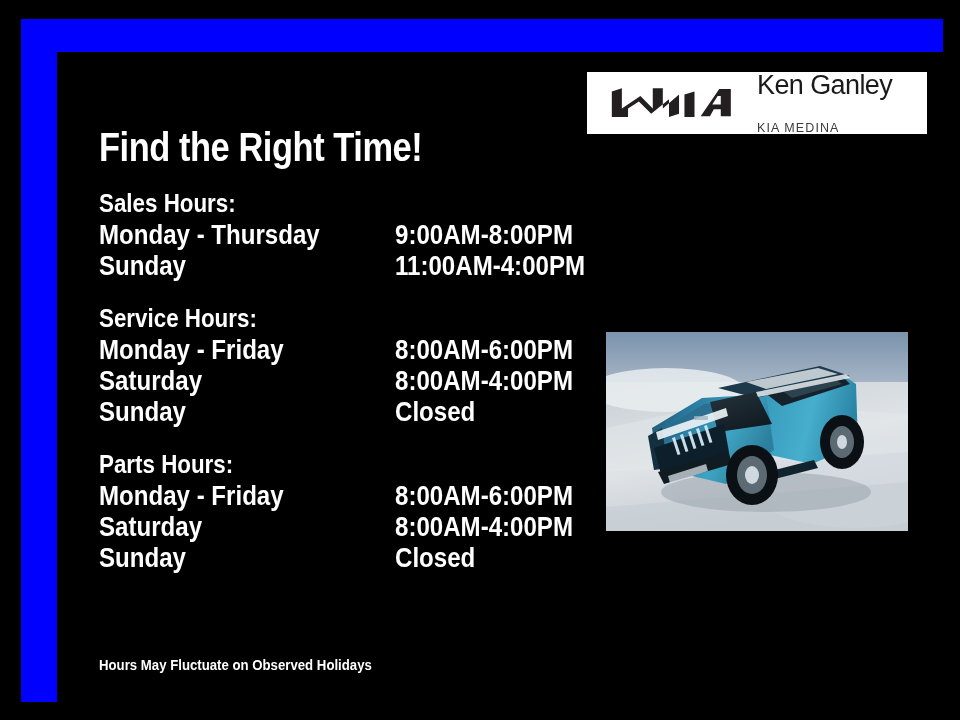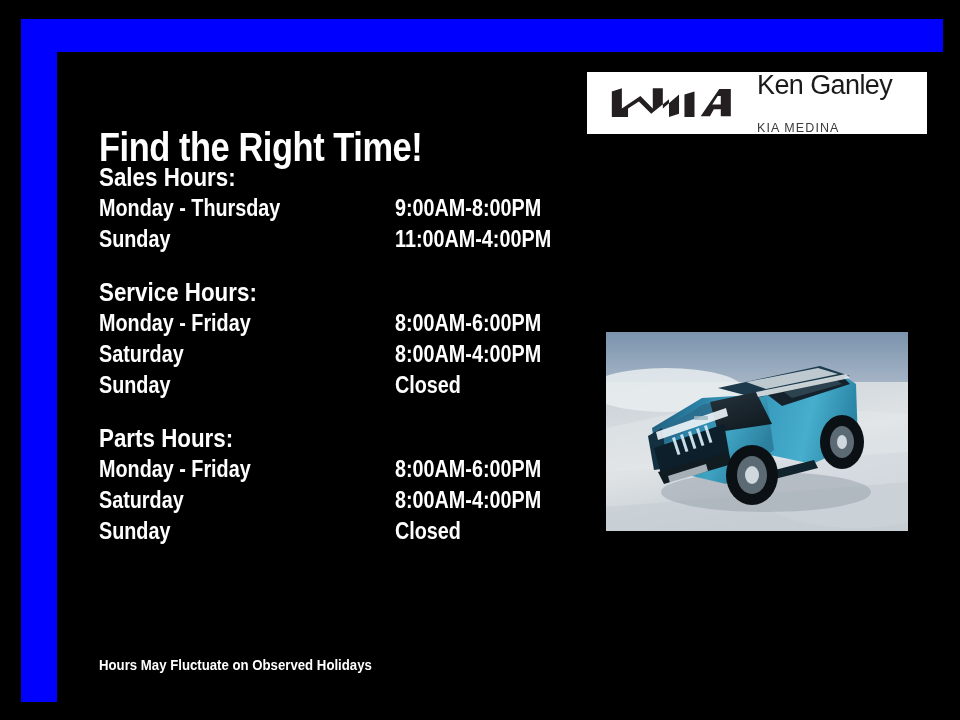--- a/index.html
+++ b/index.html
@@ -53,38 +53,38 @@
     letter-spacing: -0.5px;
     transform: scaleX(0.86);
     transform-origin: left center;
     white-space: nowrap;
   }
 
   
   .hours-wrap {
     position: absolute;
     left: 42px;
-    top: 110px;
+    top: 136px;
     width: 480px;
   }
   .hours-block {
     margin-bottom: 22px;
   }
   .block-heading {
     font-size: 26px;
     line-height: 31px;
     font-weight: bold;
     color: #ffffff;
     transform: scaleX(0.86);
     transform-origin: left center;
     white-space: nowrap;
   }
   .hours-row {
     display: flex;
-    font-size: 23px;
+    font-size: 28px;
     line-height: 31px;
     font-weight: bold;
     color: #ffffff;
     white-space: nowrap;
   }
   .day-cell {
     width: 296px;
     flex: 0 0 296px;
     transform: scaleX(0.86);
     transform-origin: left center;

